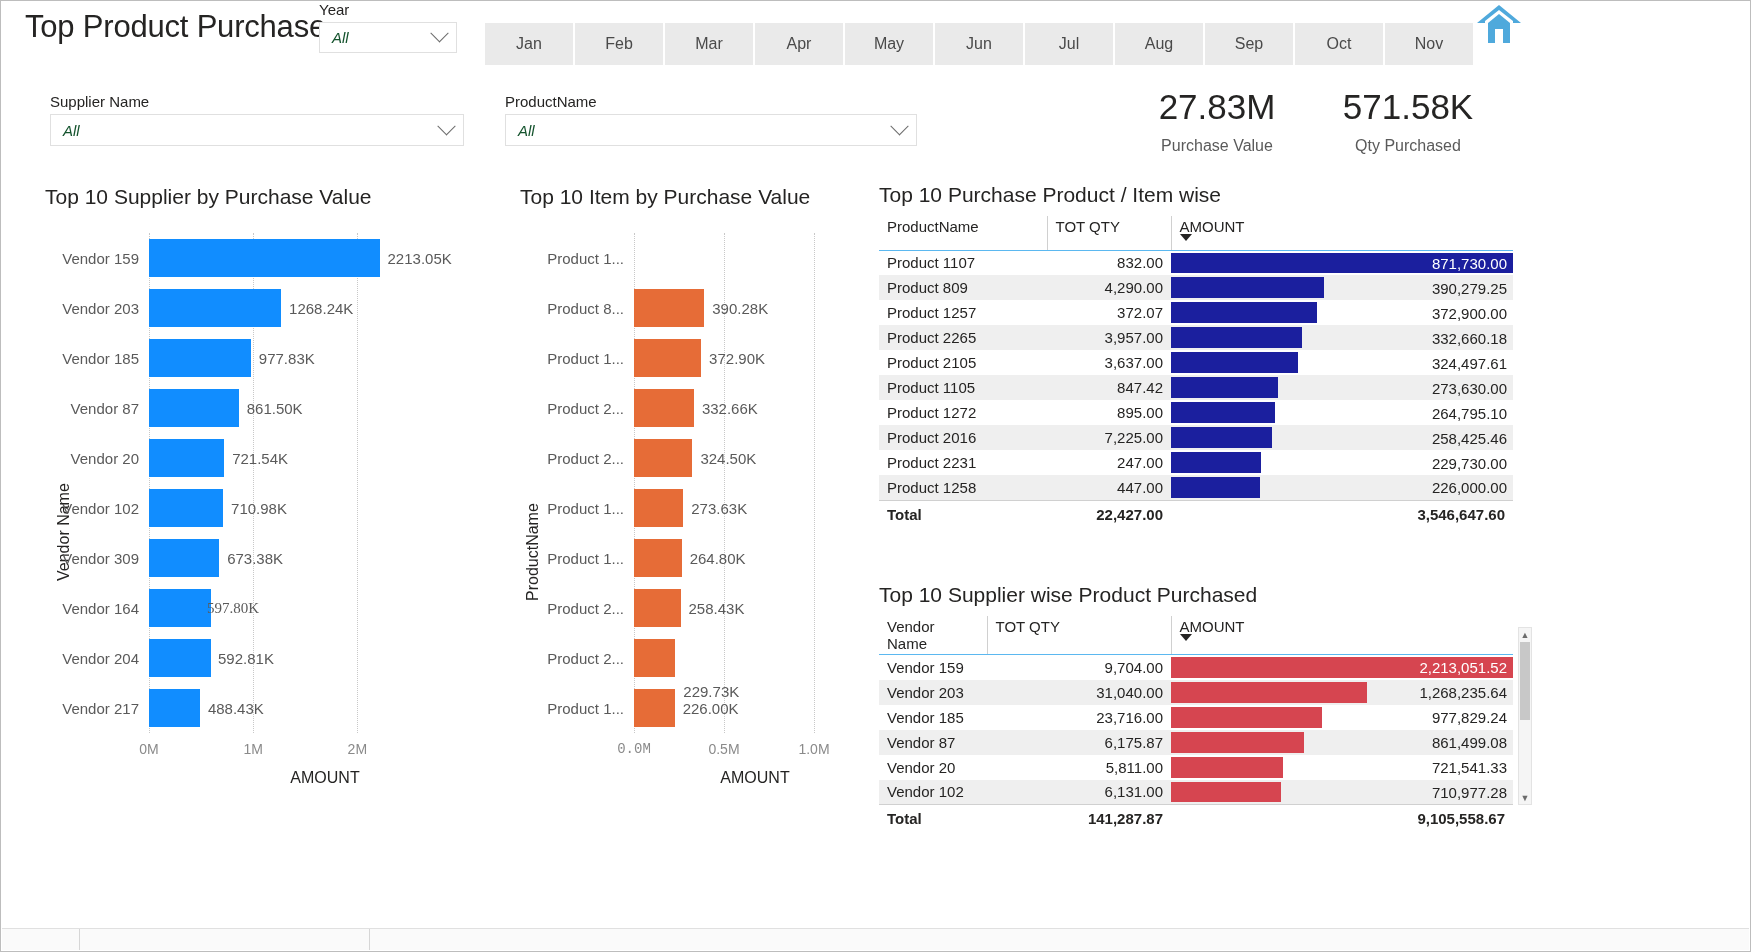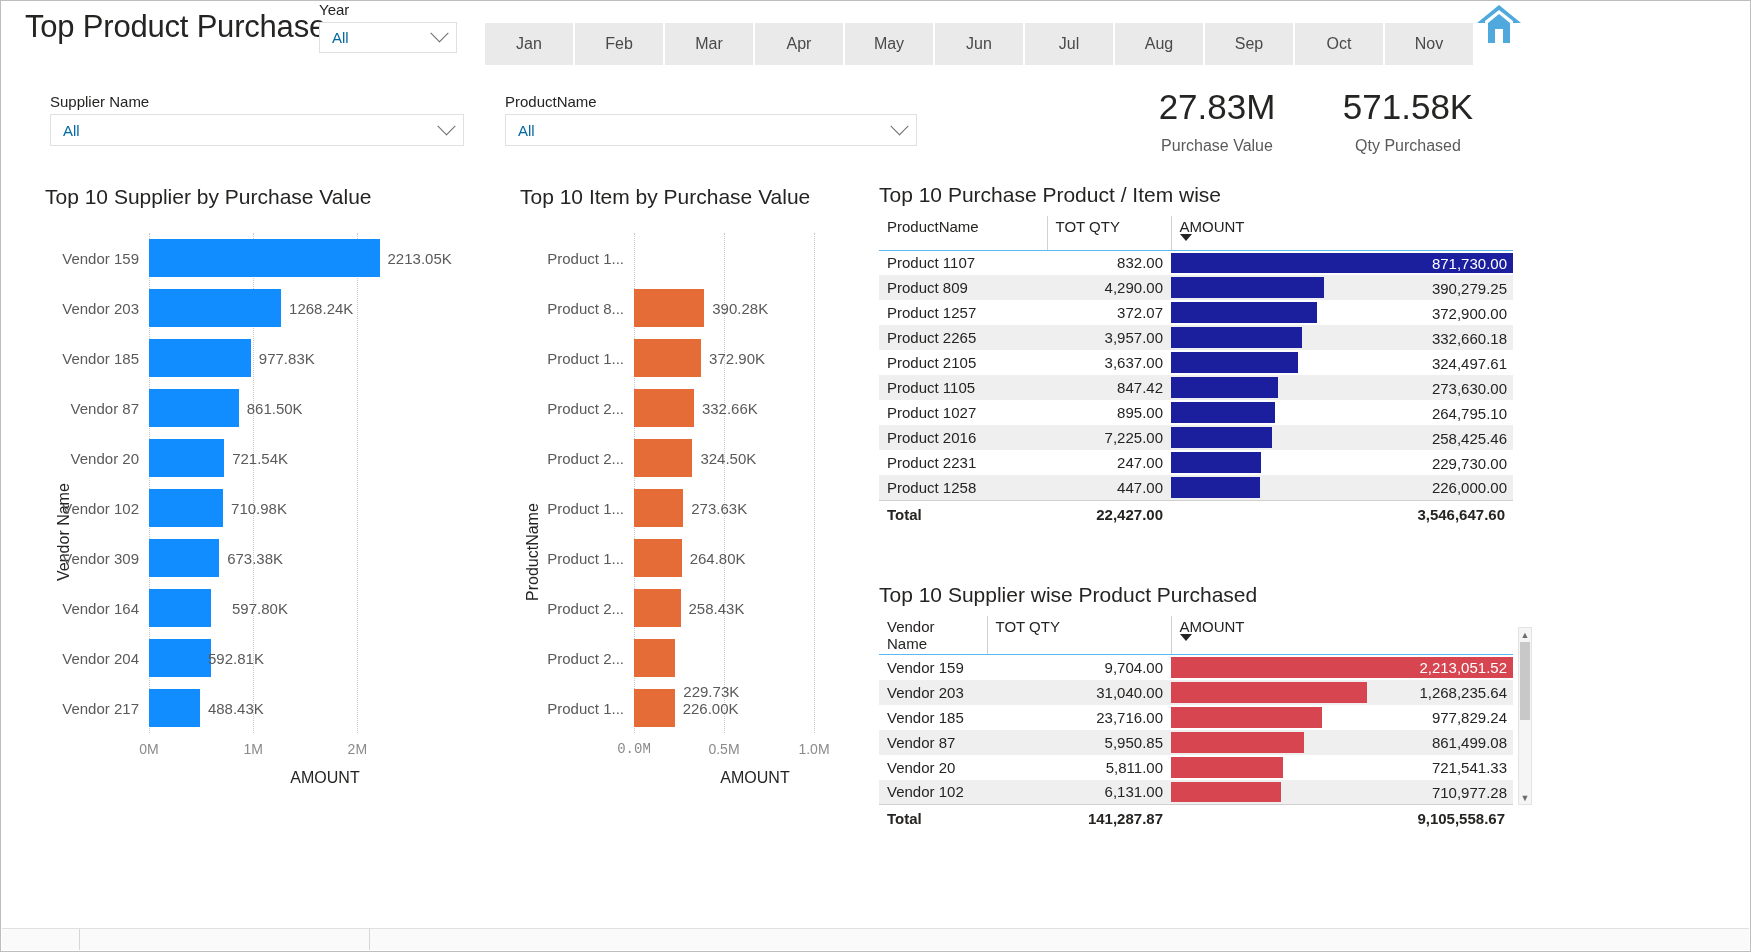--- a/index.html
+++ b/index.html
@@ -33,21 +33,21 @@
   }
   .slicer-box {
     border: 1px solid #e0e0e0;
     background: #fff;
     height: 33px;
     display: flex; align-items: center;
     padding: 0 10px 0 12px;
     position: relative;
   }
   .slicer-value {
-    font-size: 15px; color: #0369a1; flex: 1;
+    font-size: 15px; color: #14532d; flex: 1; font-style: italic;
   }
   .chev {
     width: 13px; height: 13px;
     border-right: 1.6px solid #6b6b6b;
     border-bottom: 1.6px solid #6b6b6b;
     transform: rotate(45deg) translate(-3px,-3px);
     flex: none;
   }
 
   #year-slicer { left: 318px; top: 0px; width: 138px; }
@@ -332,28 +332,28 @@
           <div class="cat-label" style="width: 118px;">Vendor 309</div>
           <div class="bar-track" style="height: 50px;">
             <div class="bar bar-blue" style="width: 70.1437px; height: 38px;"></div>
             <div class="bar-value" style="left: 78.1437px;">673.38K</div>
           </div>
         </div>
         <div class="bar-row" style="height: 50px;">
           <div class="cat-label" style="width: 118px;">Vendor 164</div>
           <div class="bar-track" style="height: 50px;">
             <div class="bar bar-blue" style="width: 62.2708px; height: 38px;"></div>
-            <div class="bar-value" style="left: 83px;">597.80K</div>
+            <div class="bar-value" style="left: 58px; font-family: Liberation Serif, serif;">597.80K</div>
           </div>
         </div>
         <div class="bar-row" style="height: 50px;">
           <div class="cat-label" style="width: 118px;">Vendor 204</div>
           <div class="bar-track" style="height: 50px;">
             <div class="bar bar-blue" style="width: 61.751px; height: 38px;"></div>
-            <div class="bar-value" style="left: 59px;">592.81K</div>
+            <div class="bar-value" style="left: 69px;">592.81K</div>
           </div>
         </div>
         <div class="bar-row" style="height: 50px;">
           <div class="cat-label" style="width: 118px;">Vendor 217</div>
           <div class="bar-track" style="height: 50px;">
             <div class="bar bar-blue" style="width: 50.8781px; height: 38px;"></div>
             <div class="bar-value" style="left: 58.8781px;">488.43K</div>
           </div>
         </div>
         <div class="xtick" style="left: 118px; top: 508px;">0M</div>
@@ -504,21 +504,21 @@
           </tr>
           <tr class="alt">
             <td>Product 1105</td>
             <td class="num">847.42</td>
             <td class="barcell">
               <div class="cellbar navy" style="width: 31.3893%;"></div>
               <span class="cellval">273,630.00</span>
             </td>
           </tr>
           <tr>
-            <td>Product 1027</td>
+            <td>Product 1272</td>
             <td class="num">895.00</td>
             <td class="barcell">
               <div class="cellbar navy" style="width: 30.3758%;"></div>
               <span class="cellval">264,795.10</span>
             </td>
           </tr>
           <tr class="alt">
             <td>Product 2016</td>
             <td class="num">7,225.00</td>
             <td class="barcell">
@@ -589,21 +589,21 @@
           <tr>
             <td>Vendor 185</td>
             <td class="num">23,716.00</td>
             <td class="barcell">
               <div class="cellbar red" style="width: 44.1847%;"></div>
               <span class="cellval">977,829.24</span>
             </td>
           </tr>
           <tr class="alt">
             <td>Vendor 87</td>
-            <td class="num">5,950.85</td>
+            <td class="num">6,175.87</td>
             <td class="barcell">
               <div class="cellbar red" style="width: 38.9281%;"></div>
               <span class="cellval">861,499.08</span>
             </td>
           </tr>
           <tr>
             <td>Vendor 20</td>
             <td class="num">5,811.00</td>
             <td class="barcell">
               <div class="cellbar red" style="width: 32.6039%;"></div>

